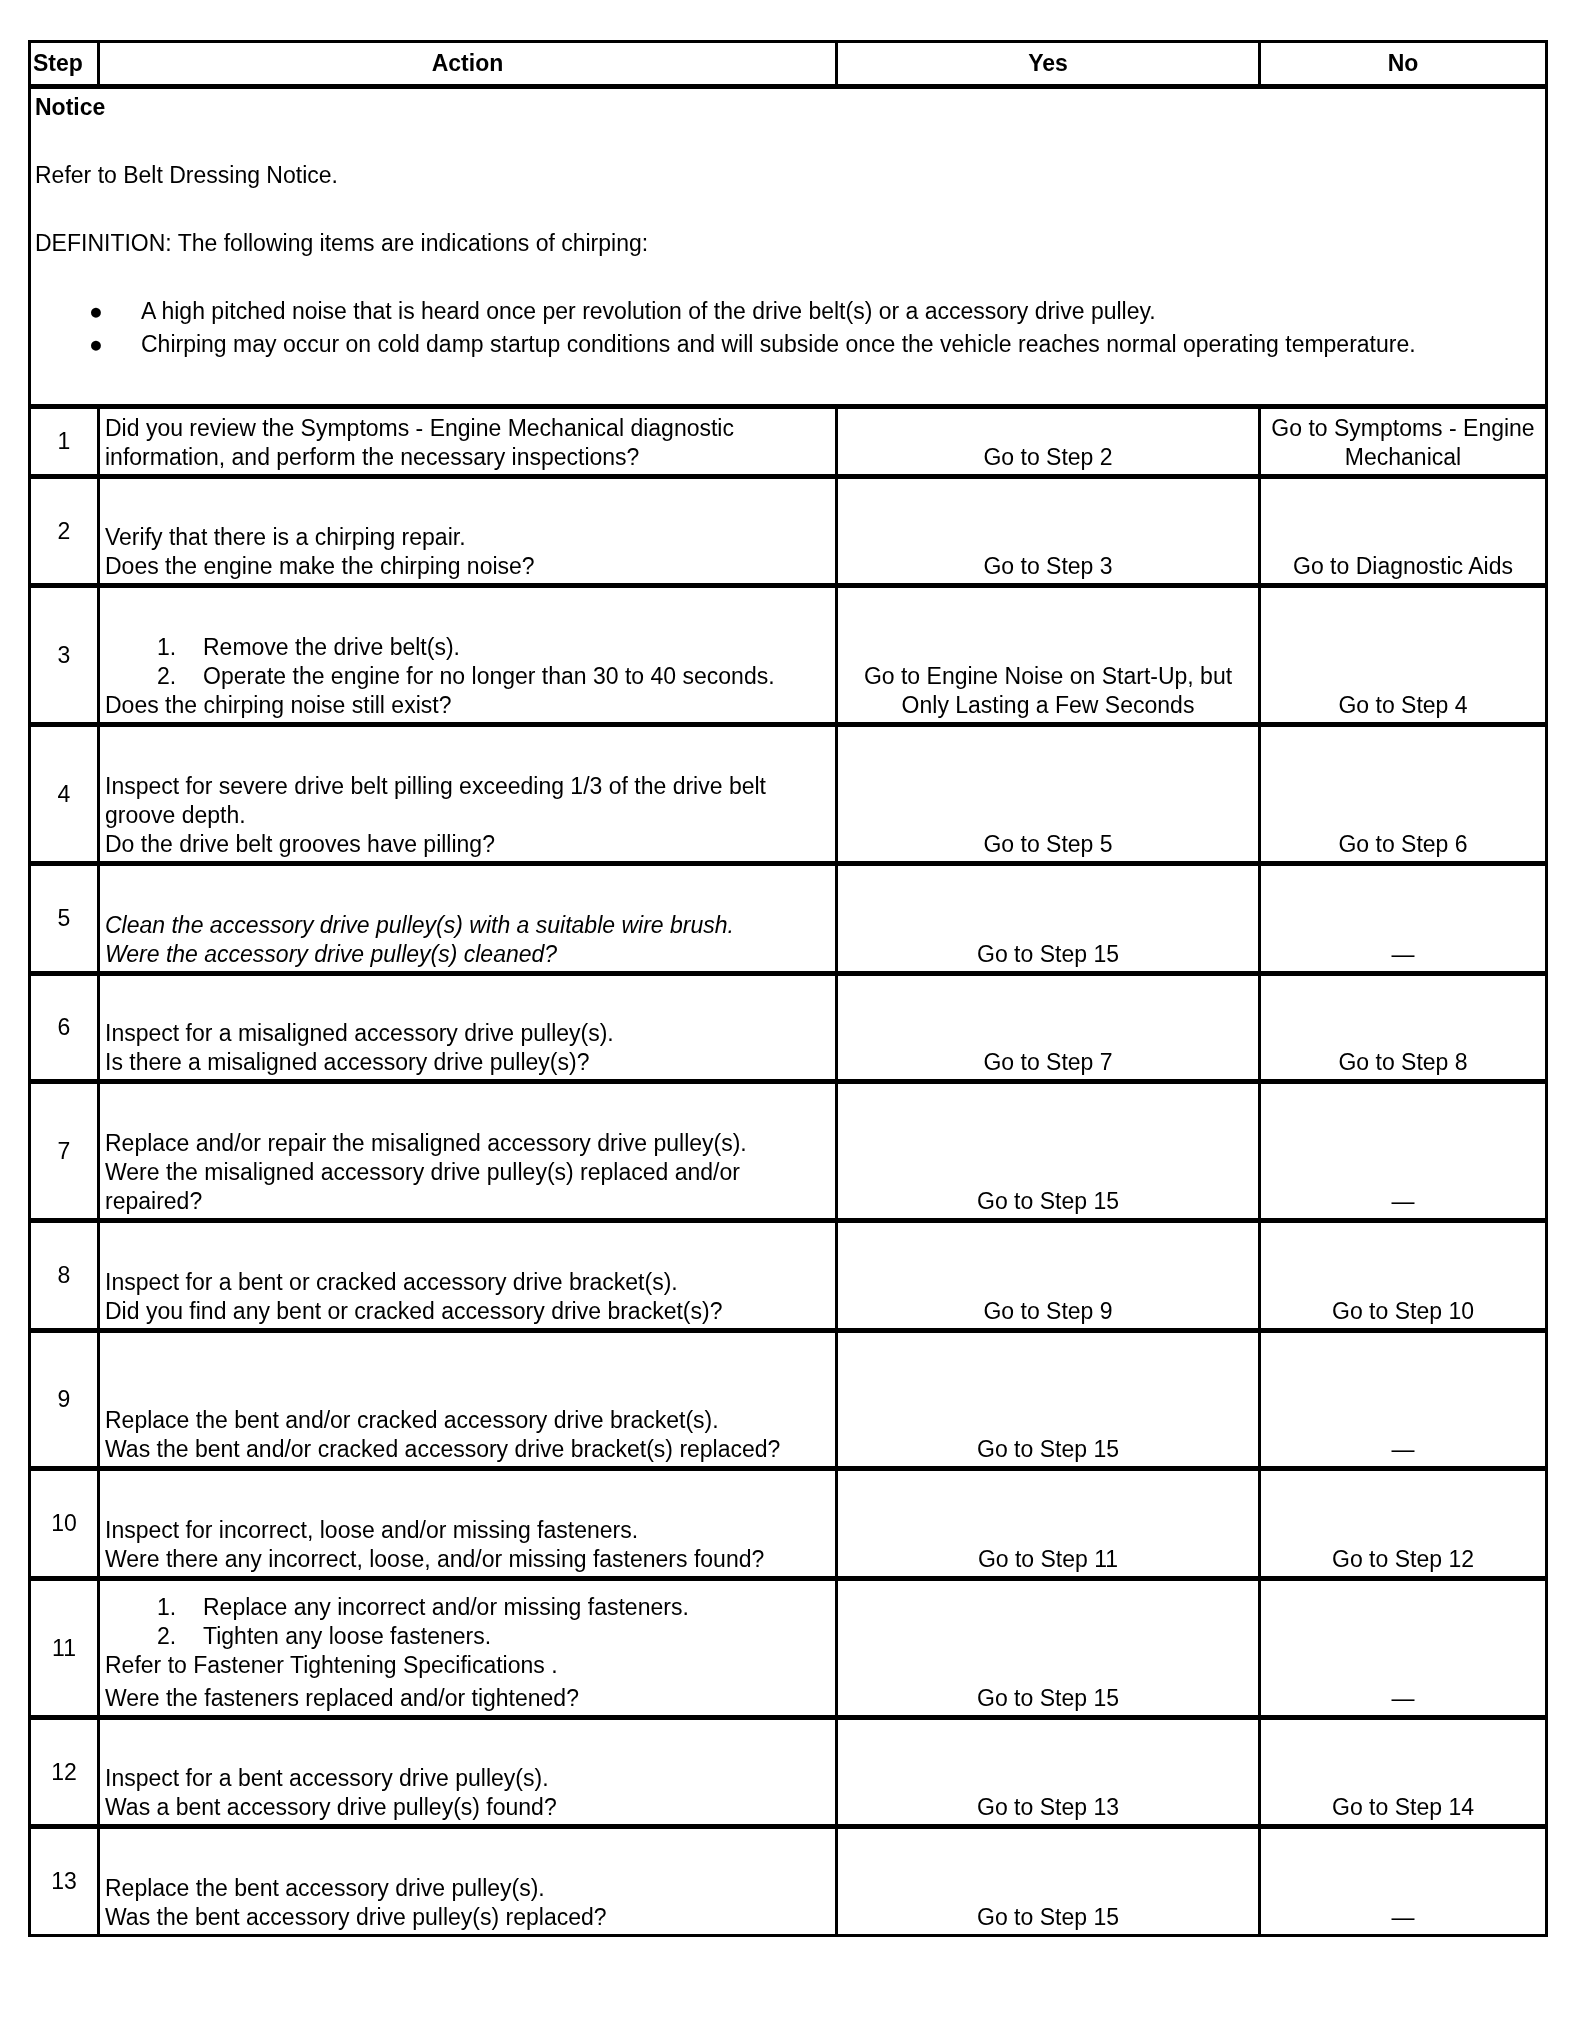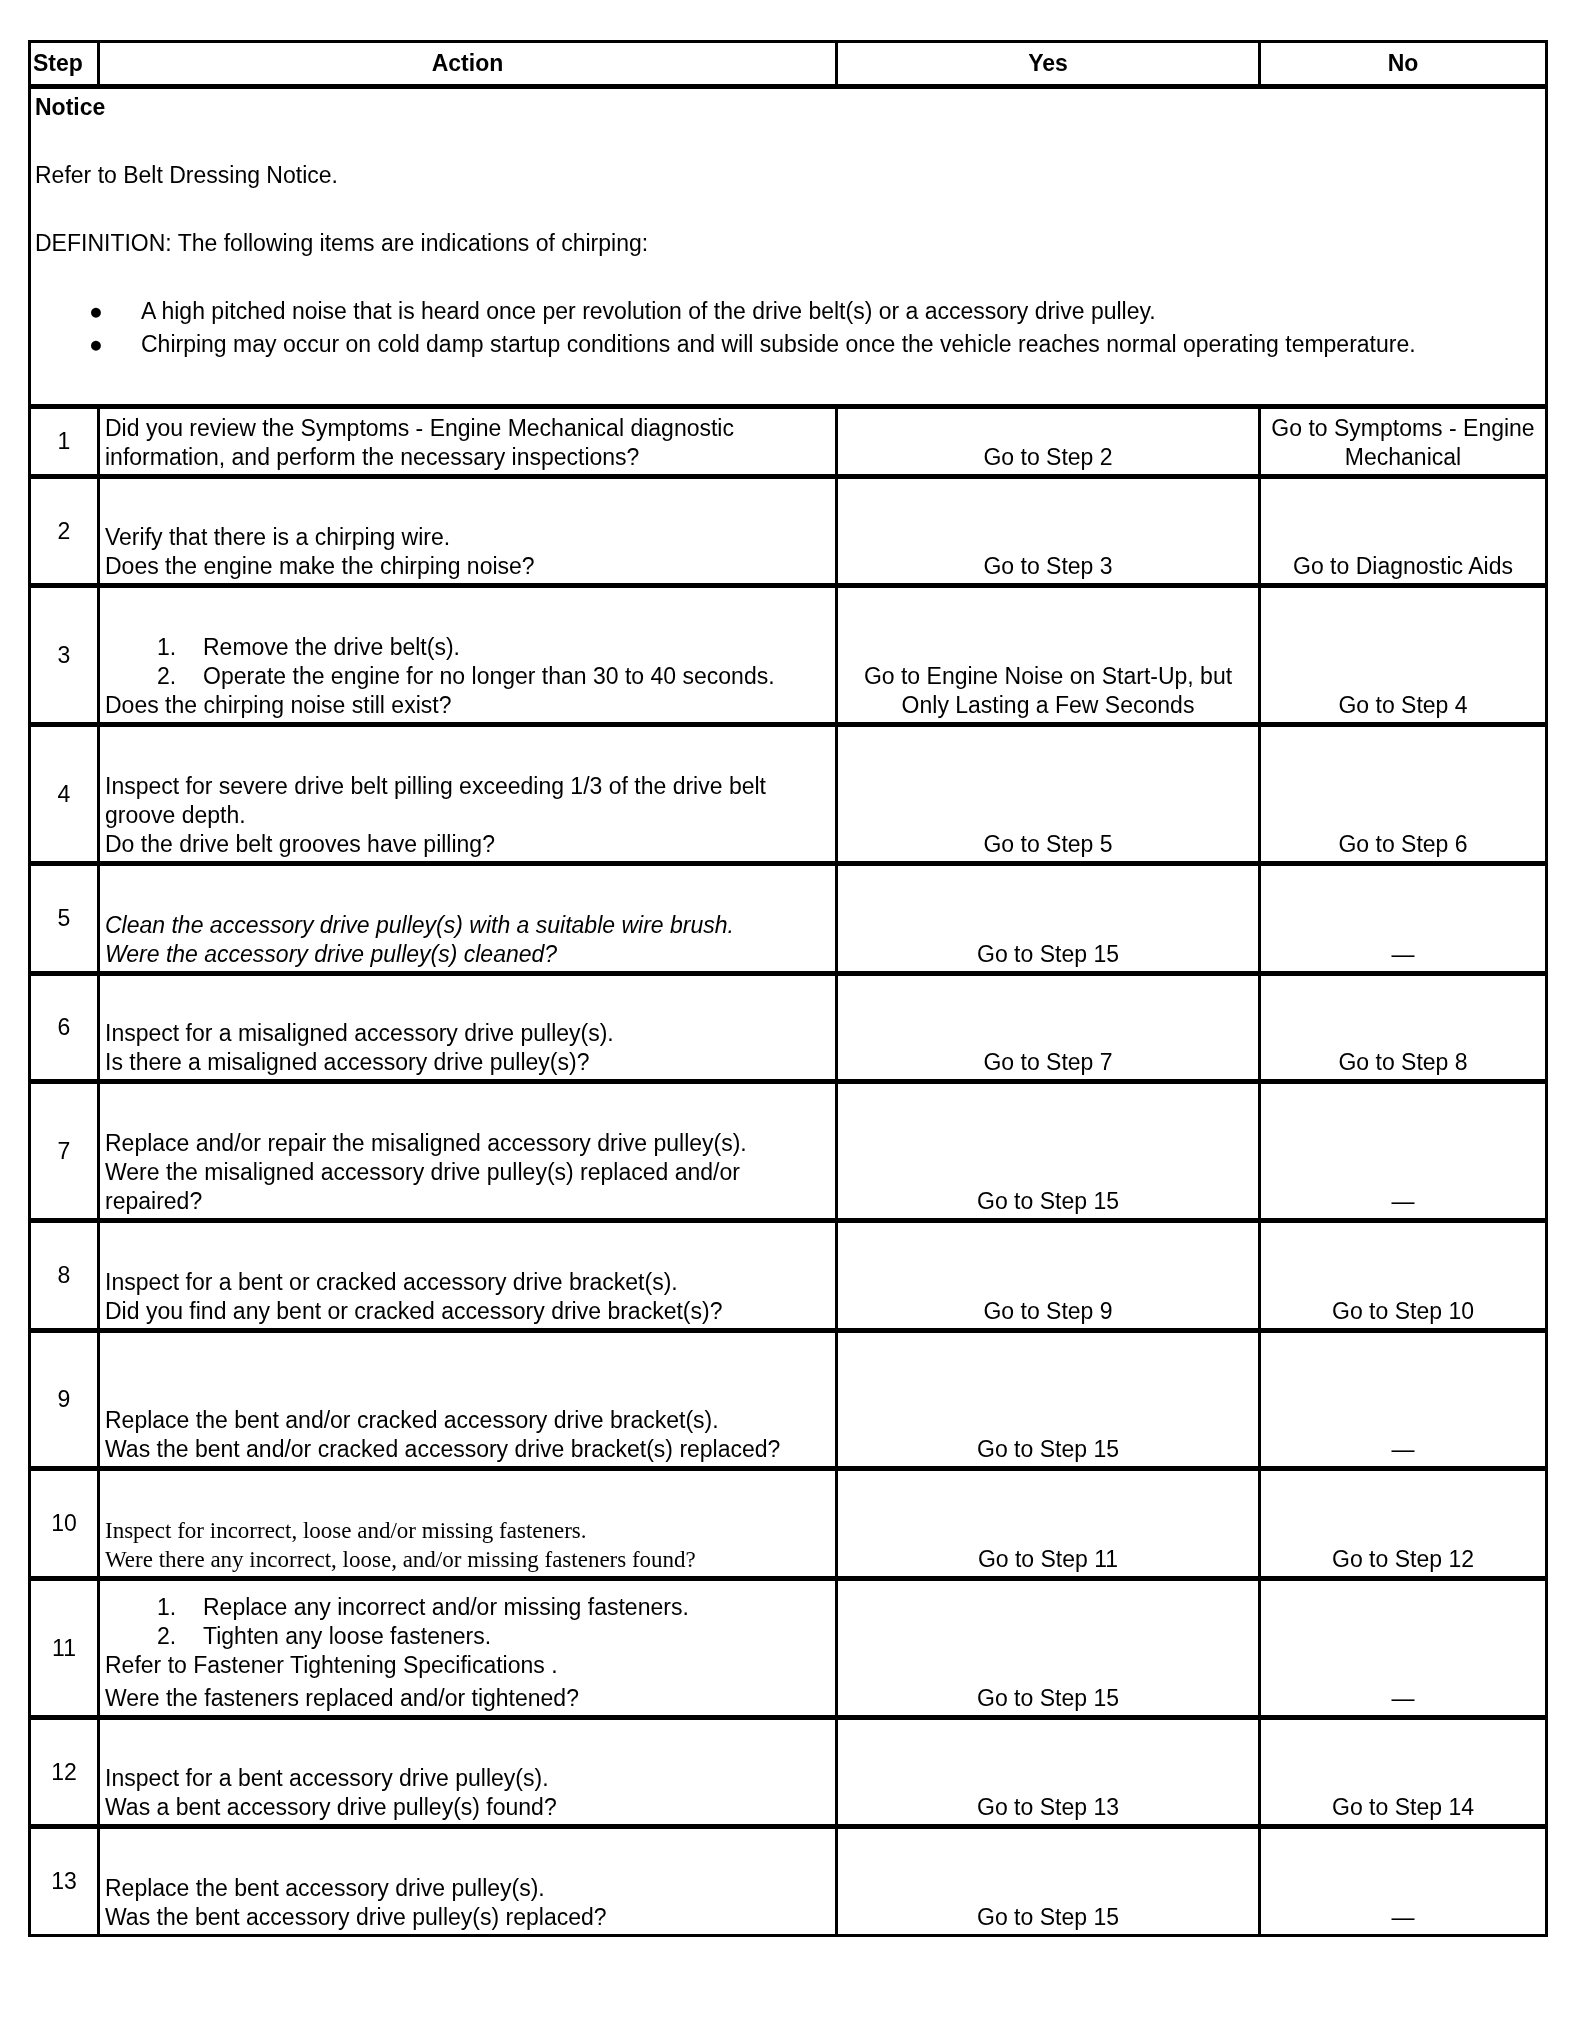--- a/index.html
+++ b/index.html
@@ -160,21 +160,21 @@
             </div>
           </td>
           <td class="yes-cell">Go to Step 2</td>
           <td class="no-cell">Go to Symptoms - Engine Mechanical</td>
         </tr>
         <tr class="row-border-thick" style="height: 108px;">
           <td class="step-cell">2</td>
           <td class="action-cell" style="height: 108px;">
             <div class="action-inner" style="min-height: 100px;">
               <div>
-                <p class="q-line">Verify that there is a chirping wire.</p>
+                <p class="q-line">Verify that there is a chirping repair.</p>
               </div>
               <div>
                 <p class="q-line">Does the engine make the chirping noise?</p>
               </div>
             </div>
           </td>
           <td class="yes-cell">Go to Step 3</td>
           <td class="no-cell">Go to Diagnostic Aids</td>
         </tr>
         <tr class="row-border-thick" style="height: 138px;">
@@ -281,21 +281,21 @@
                 <p class="q-line">Was the bent and/or cracked accessory drive bracket(s) replaced?</p>
               </div>
             </div>
           </td>
           <td class="yes-cell">Go to Step 15</td>
           <td class="no-cell">—</td>
         </tr>
         <tr class="row-border-thick" style="height: 109px;">
           <td class="step-cell">10</td>
           <td class="action-cell" style="height: 109px;">
-            <div class="action-inner" style="min-height: 101px; font-family: Liberation Serif, serif;">
+            <div class="action-inner" style="min-height: 101px;">
               <div>
                 <p class="q-line">Inspect for incorrect, loose and/or missing fasteners.</p>
               </div>
               <div>
                 <p class="q-line">Were there any incorrect, loose, and/or missing fasteners found?</p>
               </div>
             </div>
           </td>
           <td class="yes-cell">Go to Step 11</td>
           <td class="no-cell">Go to Step 12</td>

